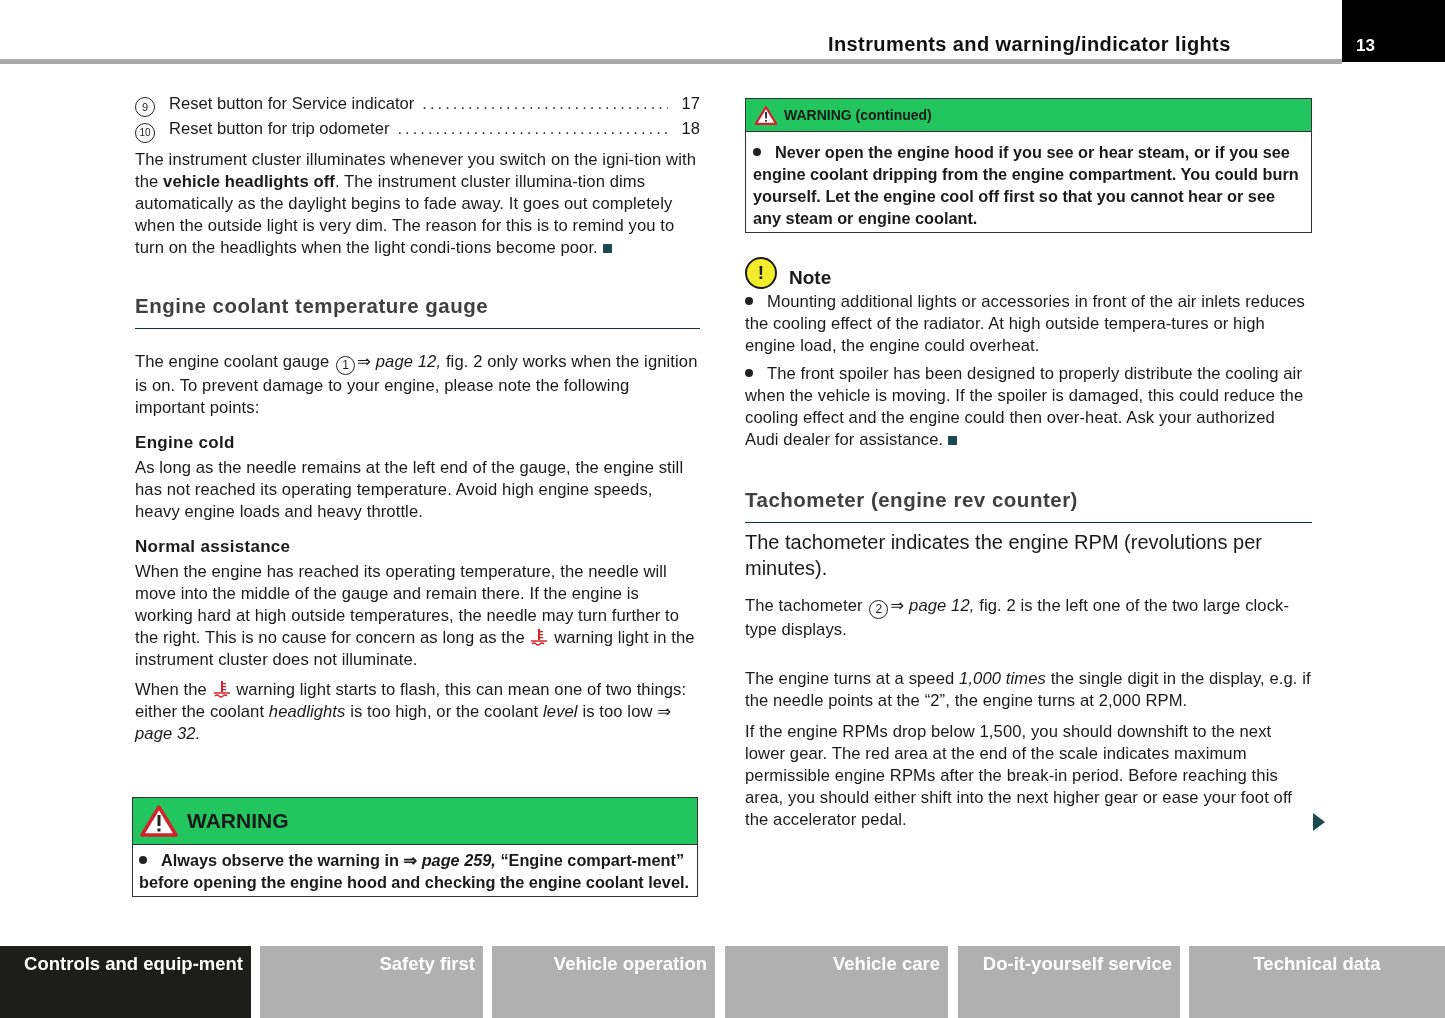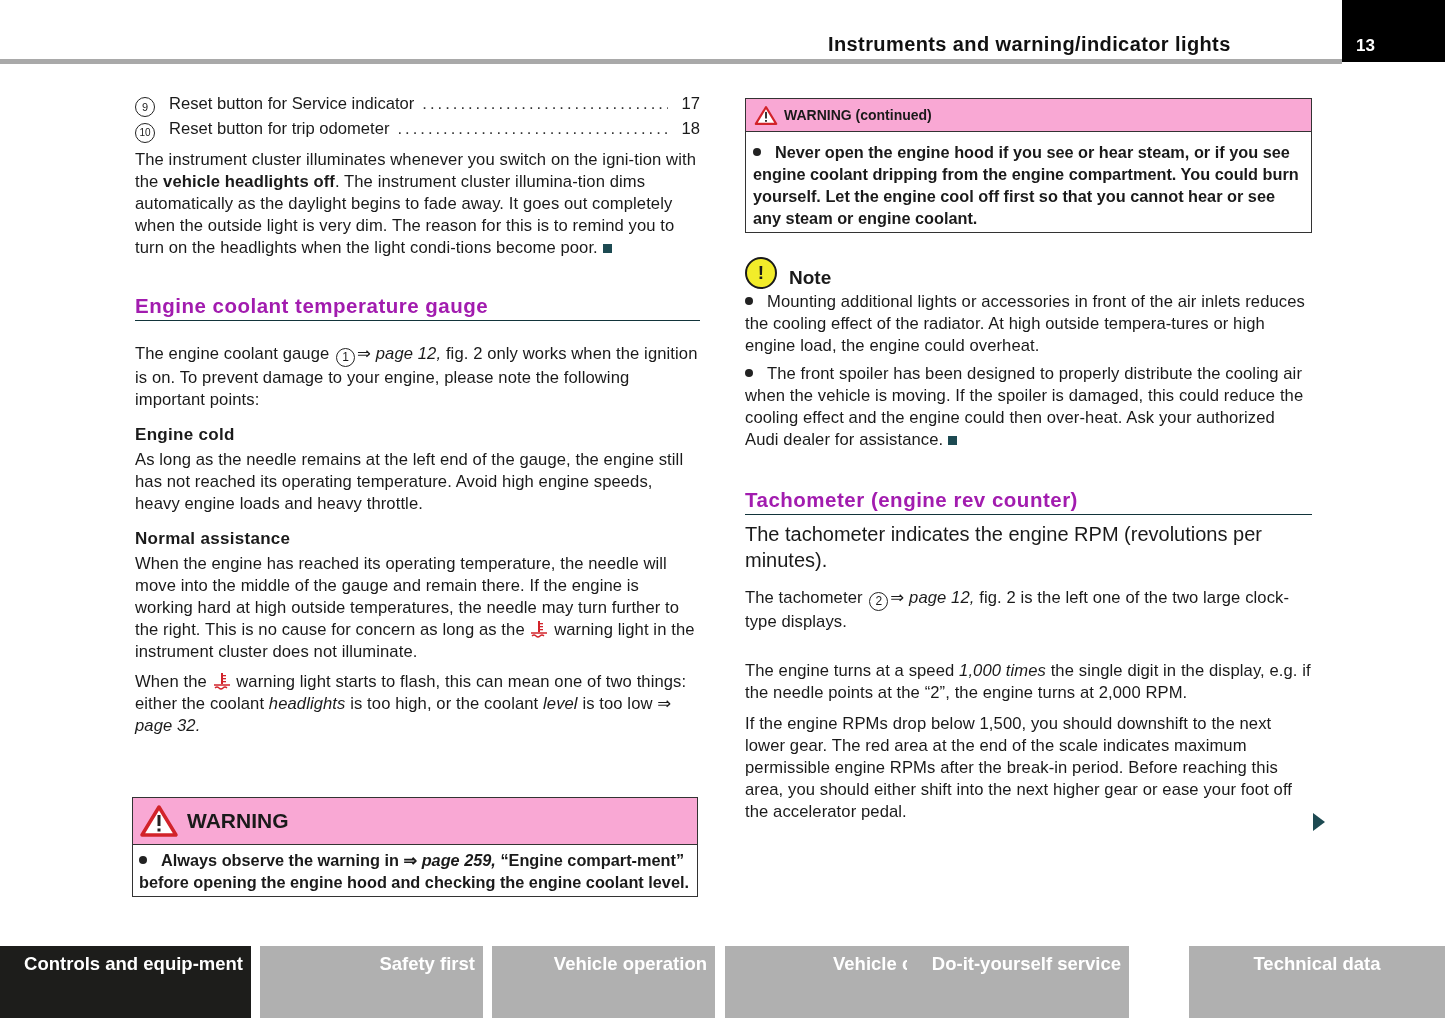--- a/index.html
+++ b/index.html
@@ -18,26 +18,26 @@
 
   .toc-row { display: flex; align-items: baseline; font-size: 16.6px; line-height: 24.5px; }
   .circ { display: inline-flex; align-items: center; justify-content: center; width: 20px; height: 20px; border: 1.5px solid #222; border-radius: 50%; font-size: 11px; margin-right: 14px; position: relative; top: 2px; }
   .circ-inline { display: inline-flex; align-items: center; justify-content: center; width: 19px; height: 19px; border: 1.3px solid #222; border-radius: 50%; font-size: 12px; margin: 0 2px; vertical-align: -2px; }
   .toc-label { white-space: nowrap; }
   .toc-dots { flex: 1; overflow: hidden; white-space: nowrap; margin: 0 8px; letter-spacing: 3px; color: #333; }
   .toc-page { width: 24px; text-align: right; }
 
   .square-end { display: inline-block; width: 9px; height: 9px; background: #1d4a52; margin-left: 5px; vertical-align: 0px; }
 
-  .section-title { font-size: 20.5px; font-weight: bold; color: #a21caf; letter-spacing: 0.5px; padding-bottom: 2px; border-bottom: 1.5px solid #12343a; }
+  .section-title { font-size: 20.5px; font-weight: bold; color: #404040; letter-spacing: 0.5px; padding-bottom: 10px; border-bottom: 1.5px solid #12343a; }
   .subhead { font-size: 17px; font-weight: bold; letter-spacing: 0.3px; margin-bottom: 4px; }
   .intro-italic { font-size: 20px; line-height: 26px; }
 
   .warn-box { border: 1.5px solid #333; }
-  .warn-head { display: flex; align-items: center; background: #f9a8d4; border-bottom: 1.5px solid #333; }
+  .warn-head { display: flex; align-items: center; background: #22c55e; border-bottom: 1.5px solid #333; }
   .warn-body { font-weight: bold; font-size: 16.3px; line-height: 22px; padding: 4px 6px 3px 6px; }
   .bullet { display: inline-block; width: 8px; height: 8px; border-radius: 50%; background: #222; margin-right: 14px; vertical-align: 2px; }
 
   .note-head { display: flex; align-items: center; margin-bottom: 2px; }
   .note-icon { width: 32px; height: 32px; border-radius: 50%; background: #f2ec2a; border: 2.5px solid #1a1a1a; display: flex; align-items: center; justify-content: center; font-weight: bold; font-size: 19px; margin-right: 12px; }
   .note-title { font-size: 19px; font-weight: bold; }
 
   .coolant-icon { display: inline-block; width: 18px; height: 18px; vertical-align: -3px; margin: 0 1px; }
 
   .arrow-next { position: absolute; left: 1313px; top: 813px; width: 0; height: 0; border-top: 9px solid transparent; border-bottom: 9px solid transparent; border-left: 12px solid #1d4a52; }
@@ -141,15 +141,15 @@
   <p class="p" style="margin-top:9px; width:560px;">If the engine RPMs drop below 1,500, you should downshift to the next lower gear. The red area at the end of the scale indicates maximum permissible engine RPMs after the break-in period. Before reaching this area, you should either shift into the next higher gear or ease your foot off the accelerator pedal.</p>
 </div>
 
 <div class="arrow-next"></div>
 
 <div class="footer">
   <div class="tab active" style="left:0; width:251px; padding-right:8px;">Controls and equip-ment</div>
   <div class="tab" style="left:260px; width:223px;">Safety first</div>
   <div class="tab" style="left:492px; width:223px;">Vehicle operation</div>
   <div class="tab" style="left:725px; width:223px;">Vehicle care</div>
-  <div class="tab" style="left:907px; width:222px;">Do-it-yourself service</div>
+  <div class="tab" style="left:958px; width:222px;">Do-it-yourself service</div>
   <div class="tab center" style="left:1189px; width:256px;">Technical data</div>
 </div>
 
 </body></html>

